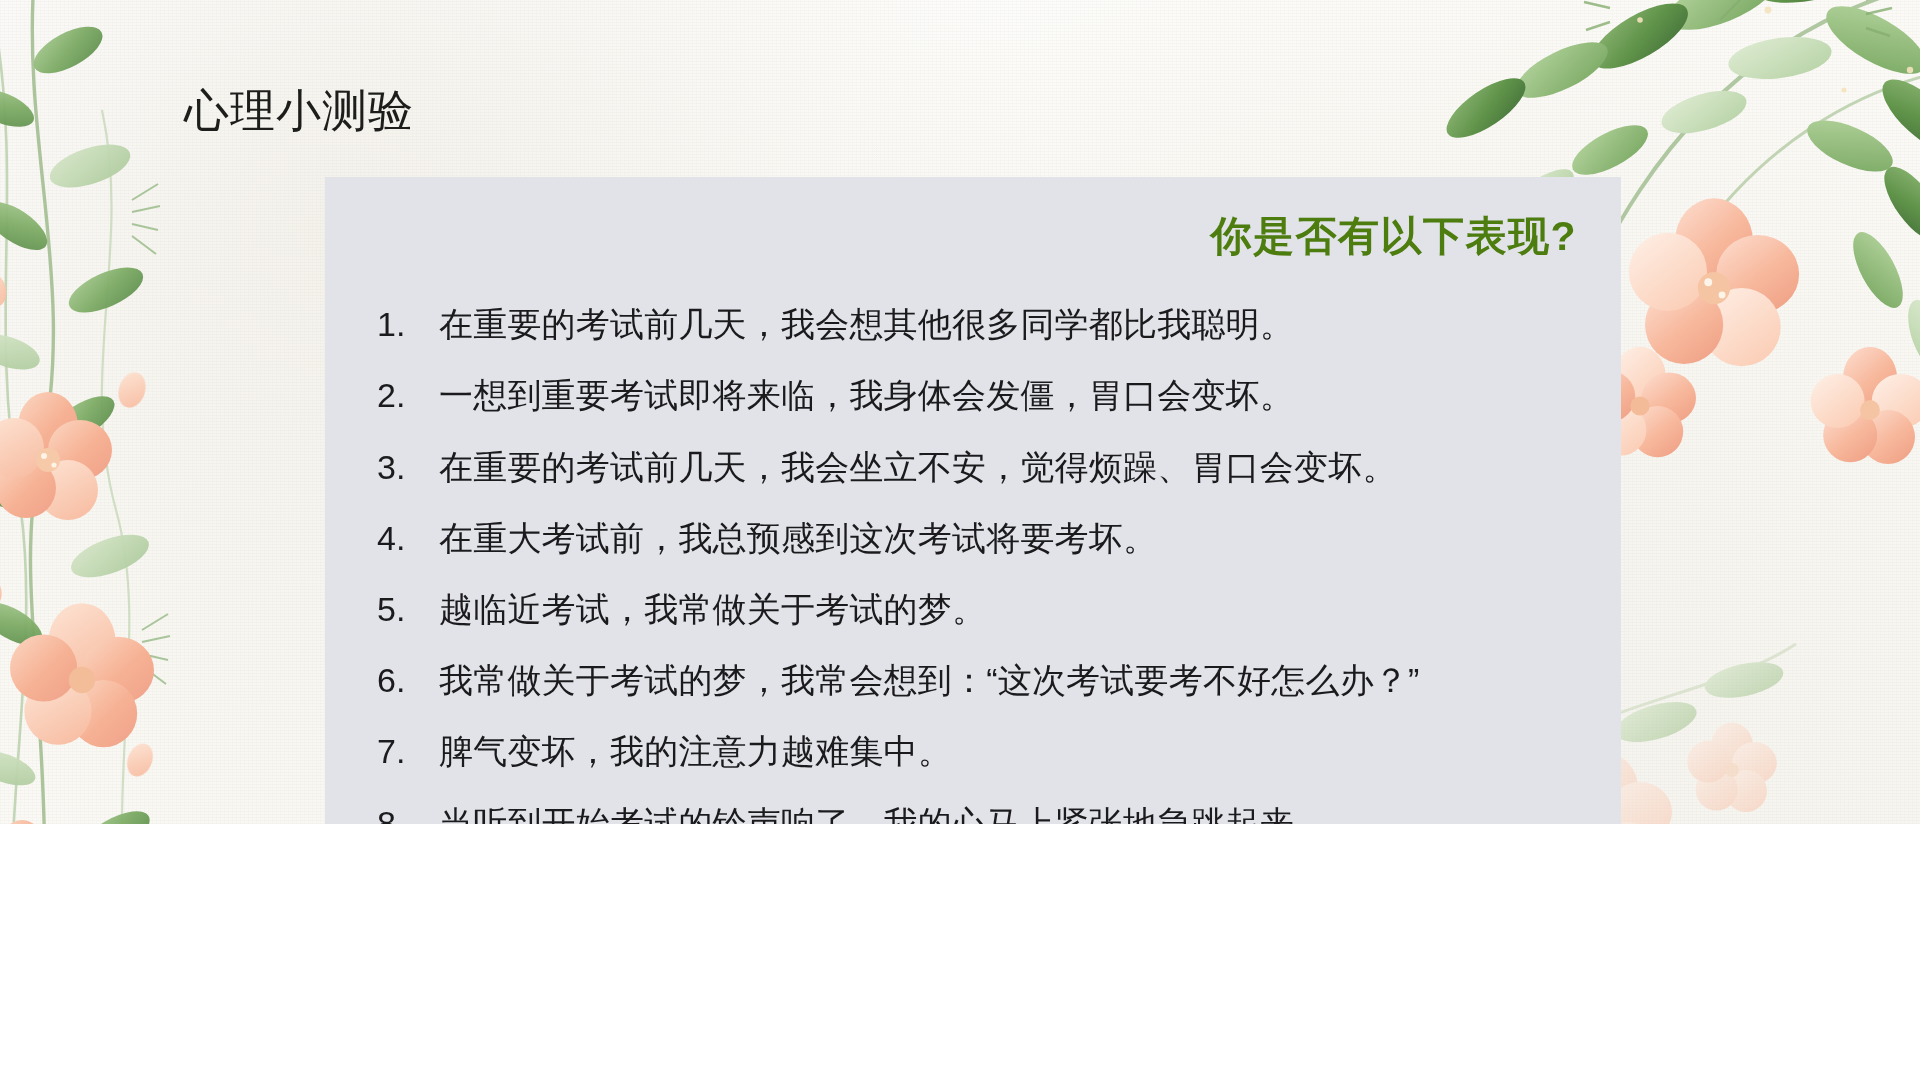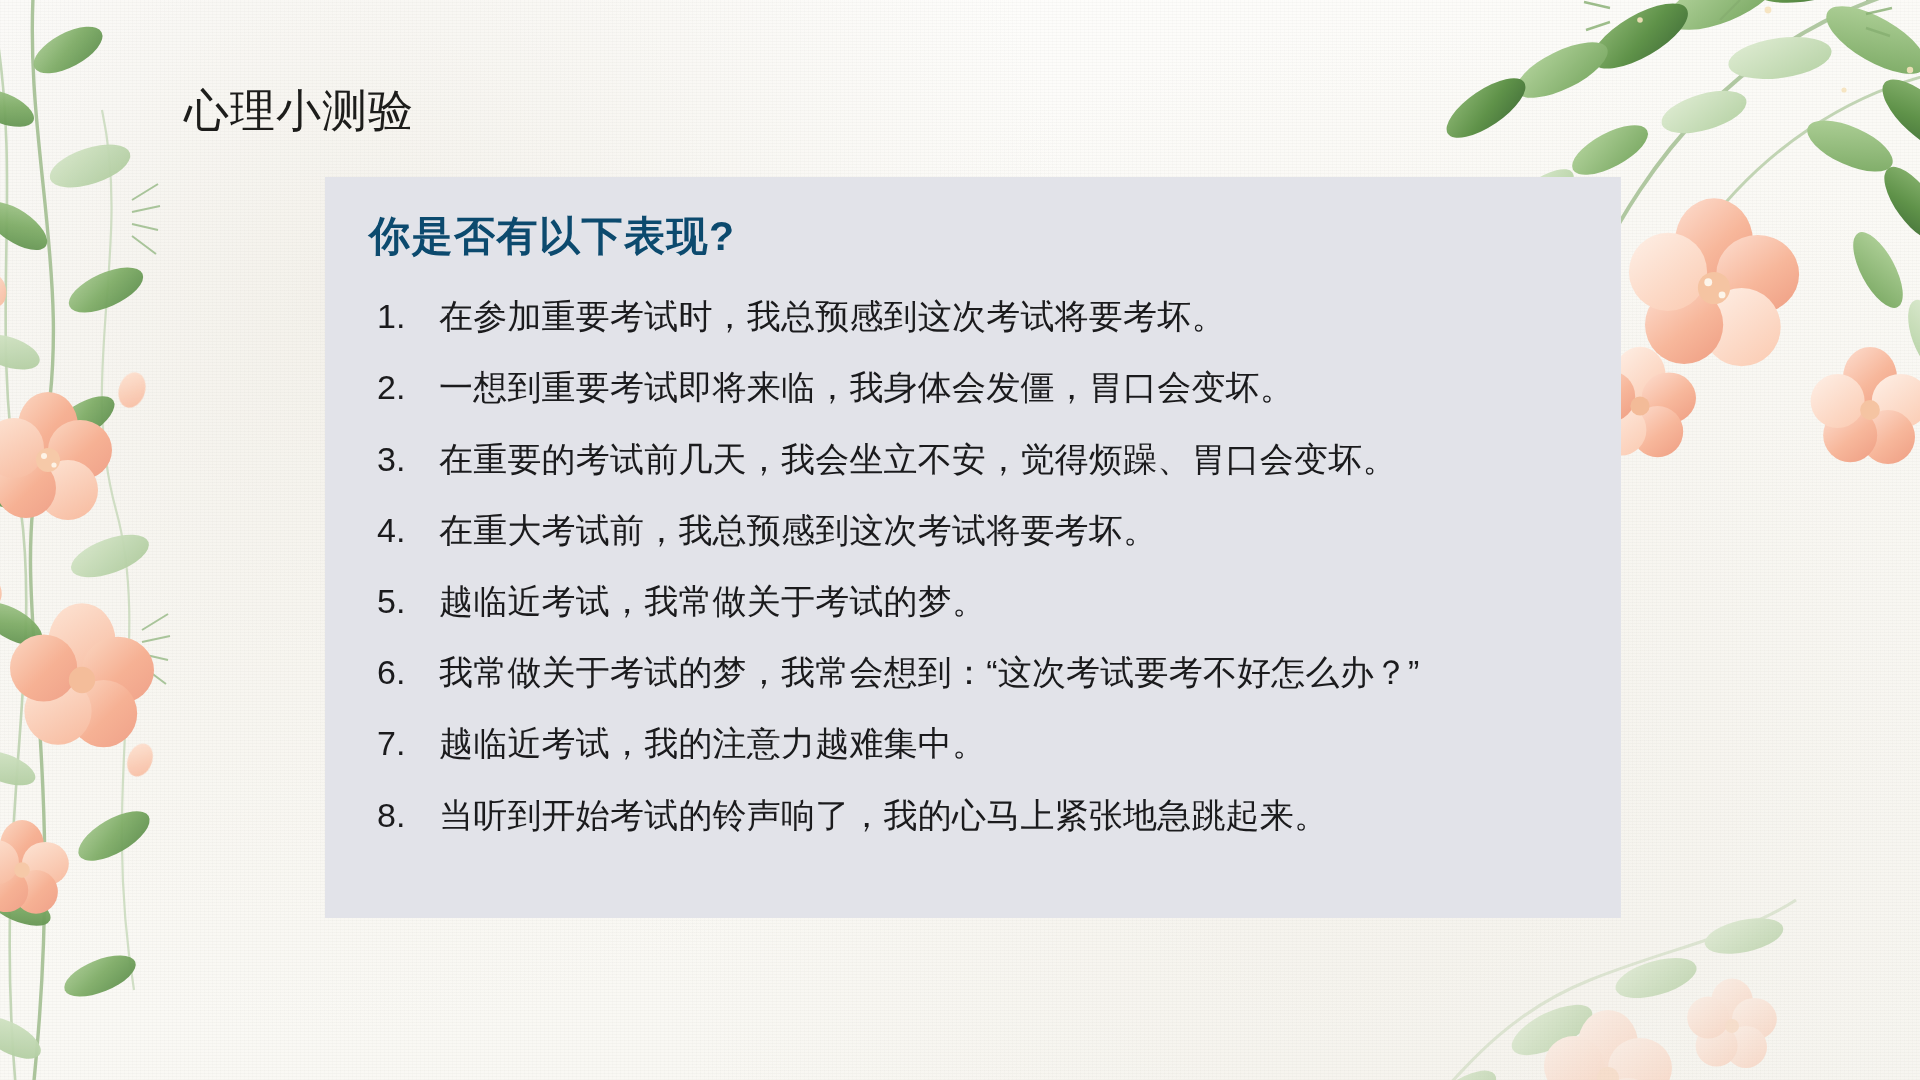--- a/index.html
+++ b/index.html
@@ -12,21 +12,21 @@
     width: 1920px;
     height: 1080px;
     overflow: hidden;
     font-family: "Liberation Sans", "DejaVu Sans", sans-serif;
   }
 
   
   .slide {
     position: relative;
     width: 1920px;
-    height: 1080px;
+    height: 824px;
     background: #fdfdfb;
     overflow: hidden;
   }
 
   
   .paper-texture {
     position: absolute;
     inset: 0;
     background-image:
       repeating-linear-gradient(0deg,
@@ -100,26 +100,26 @@
     left: 325px;
     top: 177px;
     width: 1296px;
     height: 741px;
     background: #e2e3e9;
     z-index: 5;
     box-sizing: border-box;
     padding: 34px 44px 30px 44px;
   }
   .panel-heading {
-    text-align: left;
+    text-align: right;
     font-size: 41px;
     font-weight: bold;
-    color: #0c4a6e;
+    color: #4d7c0f;
     letter-spacing: 1.5px;
-    margin: 0 0 32px 0;
+    margin: 0 0 40px 0;
     line-height: 1.25;
   }
   .quiz-list {
     margin: 0;
     padding: 0;
     list-style: none;
   }
   .quiz-item {
     display: flex;
     align-items: flex-start;
@@ -371,21 +371,21 @@
   </svg>
 
   <div class="slide-title">心理小测验</div>
 
   <div class="panel">
     <div class="panel-heading">你是否有以下表现?</div>
 
     <ol class="quiz-list">
       <li class="quiz-item">
         <span class="quiz-num">1.</span>
-        <span class="quiz-text">在参加重要考试时，我总预感到这次考试将要考坏。</span>
+        <span class="quiz-text">在重要的考试前几天，我会想其他很多同学都比我聪明。</span>
       </li>
       <li class="quiz-item">
         <span class="quiz-num">2.</span>
         <span class="quiz-text">一想到重要考试即将来临，我身体会发僵，胃口会变坏。</span>
       </li>
       <li class="quiz-item">
         <span class="quiz-num">3.</span>
         <span class="quiz-text">在重要的考试前几天，我会坐立不安，觉得烦躁、胃口会变坏。</span>
       </li>
       <li class="quiz-item">
@@ -395,21 +395,21 @@
       <li class="quiz-item">
         <span class="quiz-num">5.</span>
         <span class="quiz-text">越临近考试，我常做关于考试的梦。</span>
       </li>
       <li class="quiz-item">
         <span class="quiz-num">6.</span>
         <span class="quiz-text">我常做关于考试的梦，我常会想到：“这次考试要考不好怎么办？”</span>
       </li>
       <li class="quiz-item">
         <span class="quiz-num">7.</span>
-        <span class="quiz-text">越临近考试，我的注意力越难集中。</span>
+        <span class="quiz-text">脾气变坏，我的注意力越难集中。</span>
       </li>
       <li class="quiz-item">
         <span class="quiz-num">8.</span>
         <span class="quiz-text">当听到开始考试的铃声响了，我的心马上紧张地急跳起来。</span>
       </li>
     </ol>
   </div>
 
 </div>
 

